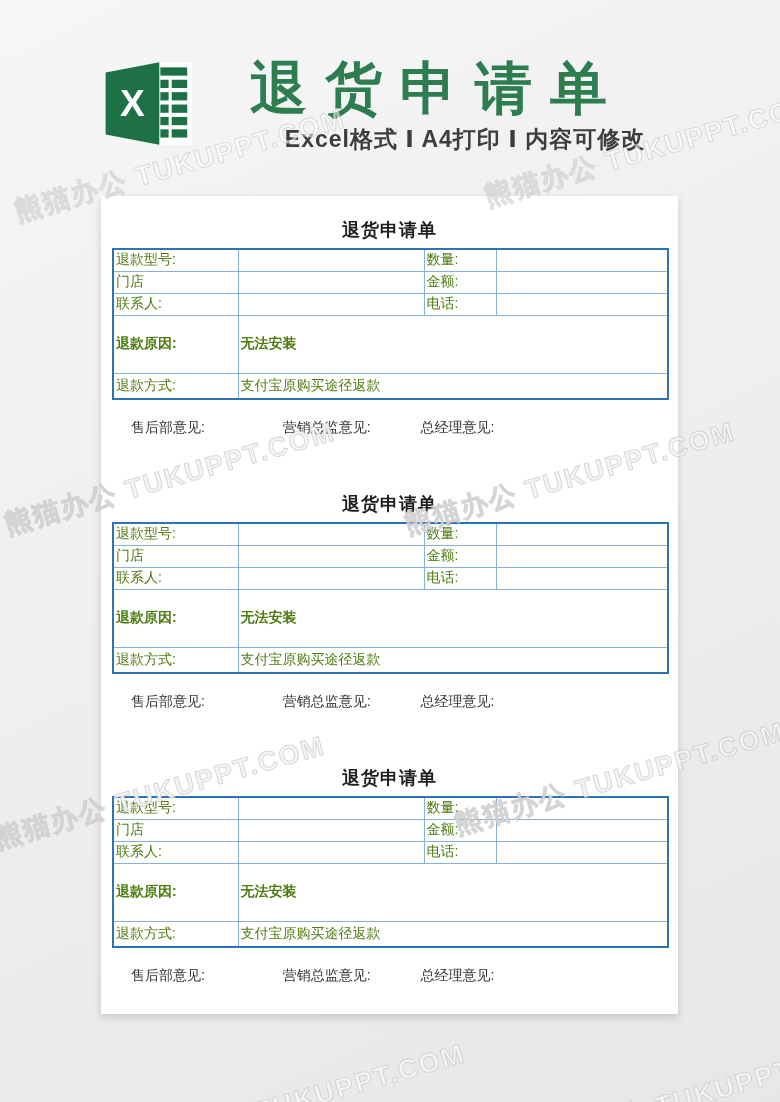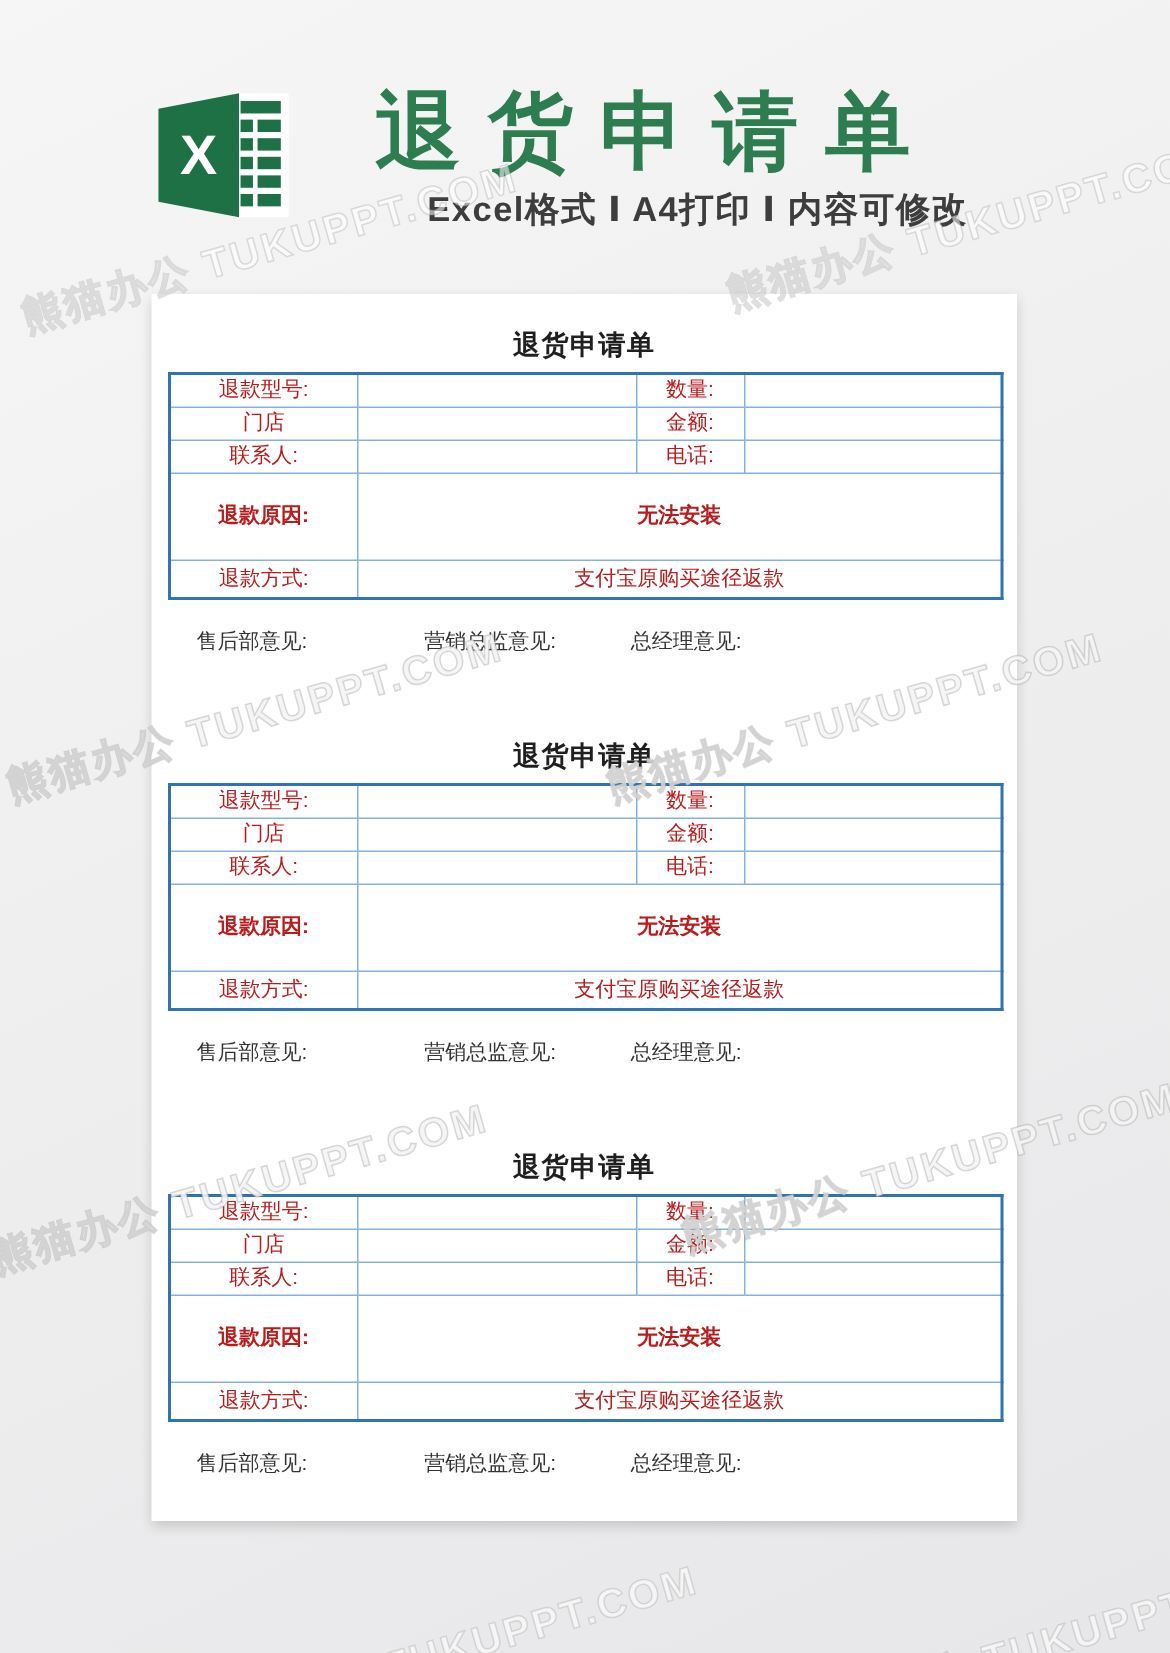--- a/index.html
+++ b/index.html
@@ -39,21 +39,21 @@
     font-size:18px;line-height:20px;font-weight:700;color:#1f1f1f;
     letter-spacing:1px;
   }
   .form-table{
     width:555px;margin:0 0 0 11px;
     border-collapse:collapse;table-layout:fixed;
     border:2px solid var(--table-border,#2e74b5);
   }
   .form-table td{
     border:1px solid #85b2dd;
-    font-size:14px;color:#b91c1c;text-align:center;vertical-align:middle;
+    font-size:14px;color:#4d7c0f;text-align:left;vertical-align:middle;
     padding:0 2px;overflow:hidden;white-space:nowrap;
   }
   tr.r{height:22px;}
   tr.tall{height:58px;font-weight:bold;}
   tr.method{height:26px;}
   .opinions{
     margin:18px 0 0 0;padding-left:30px;
     font-size:14px;line-height:18px;font-weight:400;color:#333;
     white-space:nowrap;
   }

